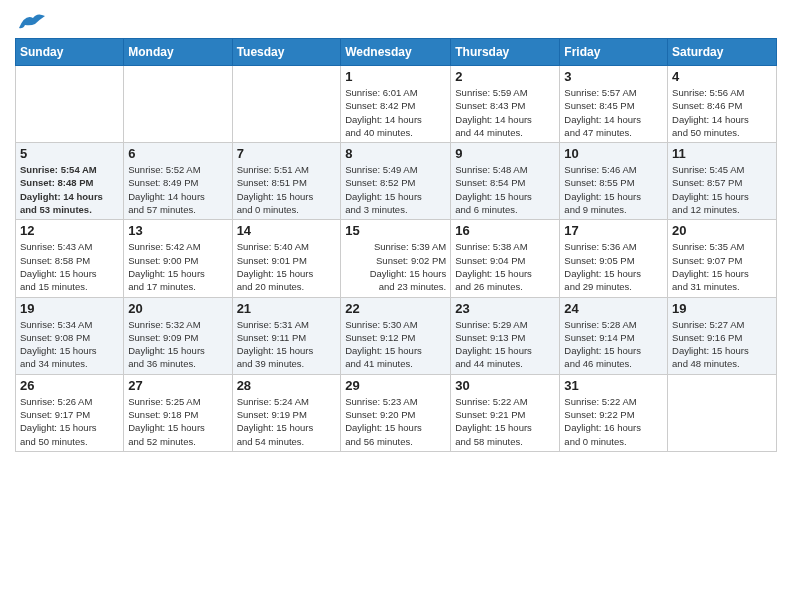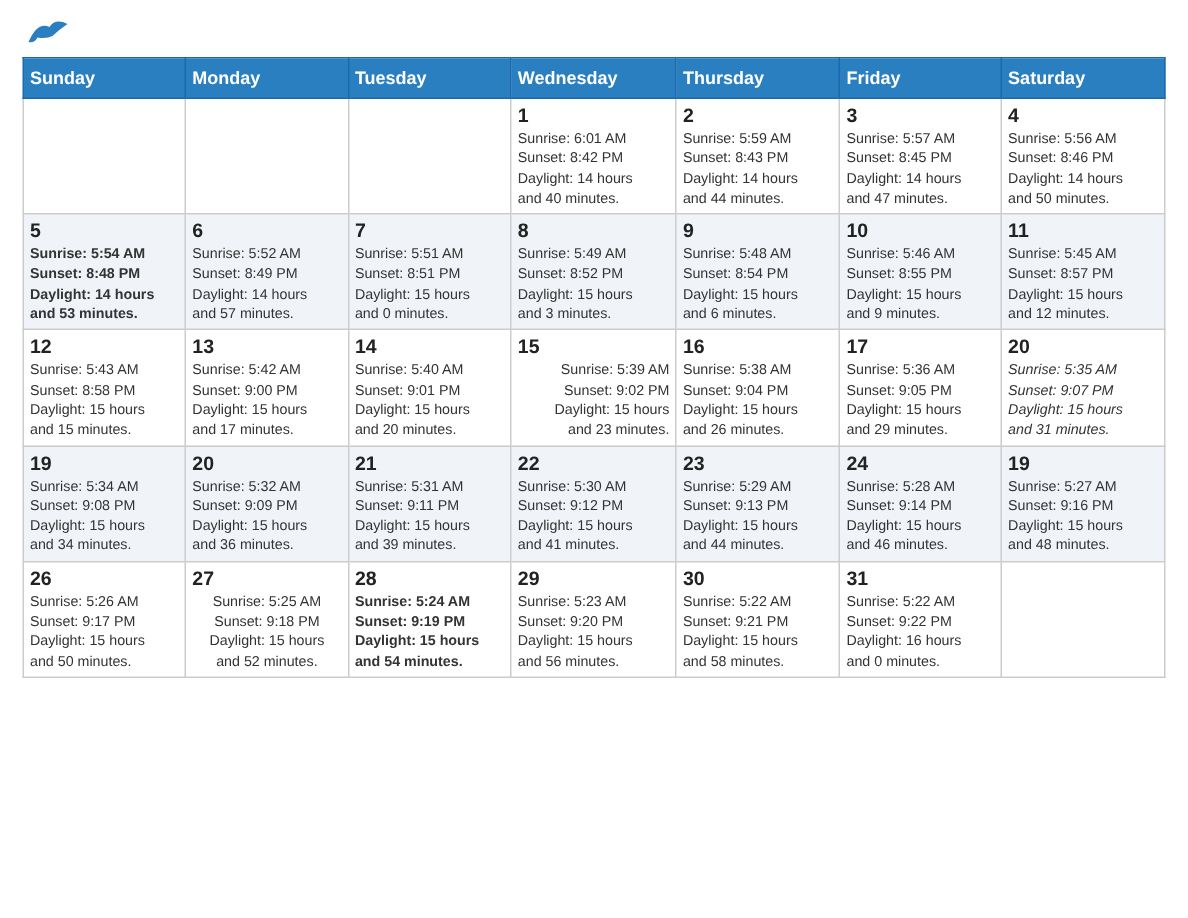--- a/index.html
+++ b/index.html
@@ -249,21 +249,21 @@
           </td>
           <td>
             <div class="day-num">17</div>
             <div class="day-info" style="white-space: pre-line;">Sunrise: 5:36 AM
 Sunset: 9:05 PM
 Daylight: 15 hours
 and 29 minutes.</div>
           </td>
           <td>
             <div class="day-num">20</div>
-            <div class="day-info" style="white-space: pre-line; font-style: italic;">Sunrise: 5:35 AM
+            <div class="day-info" style="white-space: pre-line;">Sunrise: 5:35 AM
 Sunset: 9:07 PM
 Daylight: 15 hours
 and 31 minutes.</div>
           </td>
         </tr>
         <tr>
           <td>
             <div class="day-num">19</div>
             <div class="day-info" style="white-space: pre-line;">Sunrise: 5:34 AM
 Sunset: 9:08 PM
@@ -316,28 +316,28 @@
         <tr>
           <td>
             <div class="day-num">26</div>
             <div class="day-info" style="white-space: pre-line;">Sunrise: 5:26 AM
 Sunset: 9:17 PM
 Daylight: 15 hours
 and 50 minutes.</div>
           </td>
           <td>
             <div class="day-num">27</div>
-            <div class="day-info" style="white-space: pre-line; text-align: center;">Sunrise: 5:25 AM
+            <div class="day-info" style="white-space: pre-line;">Sunrise: 5:25 AM
 Sunset: 9:18 PM
 Daylight: 15 hours
 and 52 minutes.</div>
           </td>
           <td>
             <div class="day-num">28</div>
-            <div class="day-info" style="white-space: pre-line; font-weight: bold;">Sunrise: 5:24 AM
+            <div class="day-info" style="white-space: pre-line;">Sunrise: 5:24 AM
 Sunset: 9:19 PM
 Daylight: 15 hours
 and 54 minutes.</div>
           </td>
           <td>
             <div class="day-num">29</div>
             <div class="day-info" style="white-space: pre-line;">Sunrise: 5:23 AM
 Sunset: 9:20 PM
 Daylight: 15 hours
 and 56 minutes.</div>

